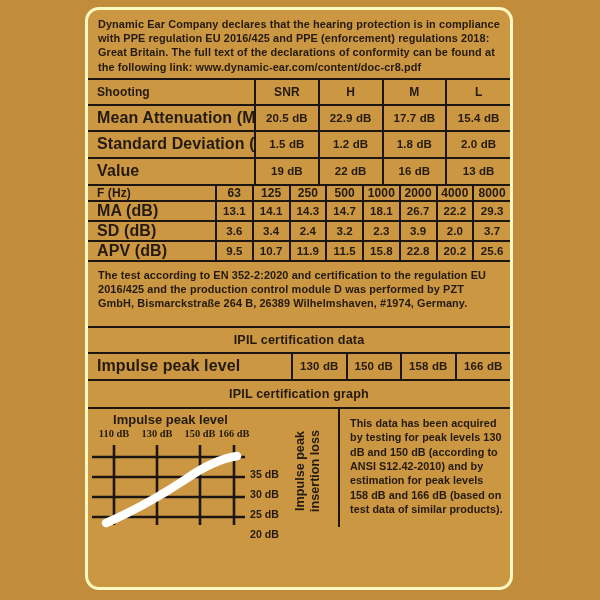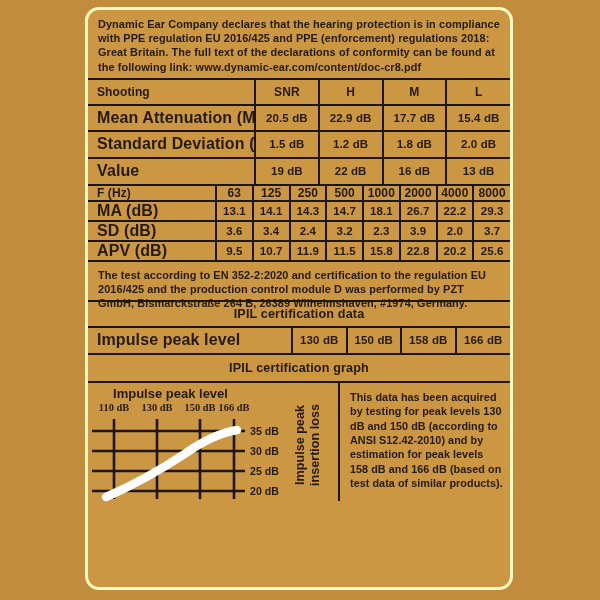--- a/index.html
+++ b/index.html
@@ -42,21 +42,21 @@
   tr:last-child td{border-bottom:none;}
   .t1 tr{height:26.2px;}
   .t1 td:first-child{width:155px;}
   .t1 tr:first-child td{font-size:12px;}
   .t2 tr{height:15px;}
   .t2 td:first-child{width:116px;}
   .t2 tr:first-child td{font-size:12px;}
   .t3 tr{height:26.2px;}
   .t3 td:first-child{width:192px;}
   .note{
-    box-sizing:border-box;height:40px;
+    box-sizing:border-box;height:66px;
     padding:6px 9px 0 10px;
     font-size:10.9px;line-height:1.3;letter-spacing:.1px;
   }
   .hdr{
     box-sizing:border-box;text-align:center;
     font-size:12.6px;letter-spacing:.15px;
   }
   .hdr1{height:26px;line-height:24px;}
   .hdr2{height:28px;line-height:26px;}
   .bottom{
@@ -75,21 +75,21 @@
   .g-xlabels span{
     position:absolute;top:19px;transform:translateX(-50%);
     font-size:10.4px;white-space:nowrap;font-family:Liberation Serif, serif;
   }
   .g-xlabels span:nth-child(1){left:26px;}
   .g-xlabels span:nth-child(2){left:69px;}
   .g-xlabels span:nth-child(3){left:112px;}
   .g-xlabels span:nth-child(4){left:146px;}
   .g-ylabels span{
     position:absolute;left:162px;transform:translateY(-50%);
-    font-size:10.6px;white-space:nowrap;
+    font-size:10.6px;white-space:nowrap;margin-top:17px;
   }
   .g-ylabels span:nth-child(1){top:48px;}
   .g-ylabels span:nth-child(2){top:68px;}
   .g-ylabels span:nth-child(3){top:88px;}
   .g-ylabels span:nth-child(4){top:108px;}
   .g-rot{
     position:absolute;left:171px;top:40px;width:112px;height:44px;
     transform:rotate(-90deg);
     text-align:center;font-size:12.6px;line-height:1.18;
   }

